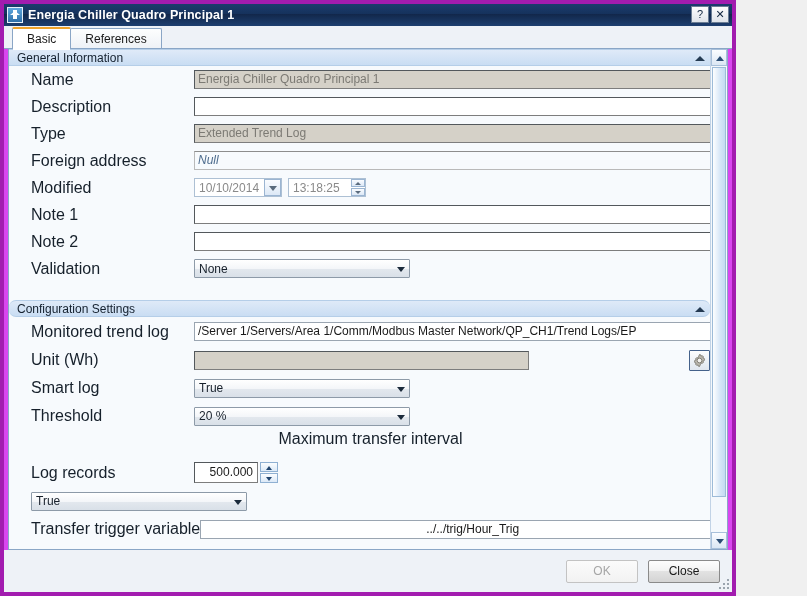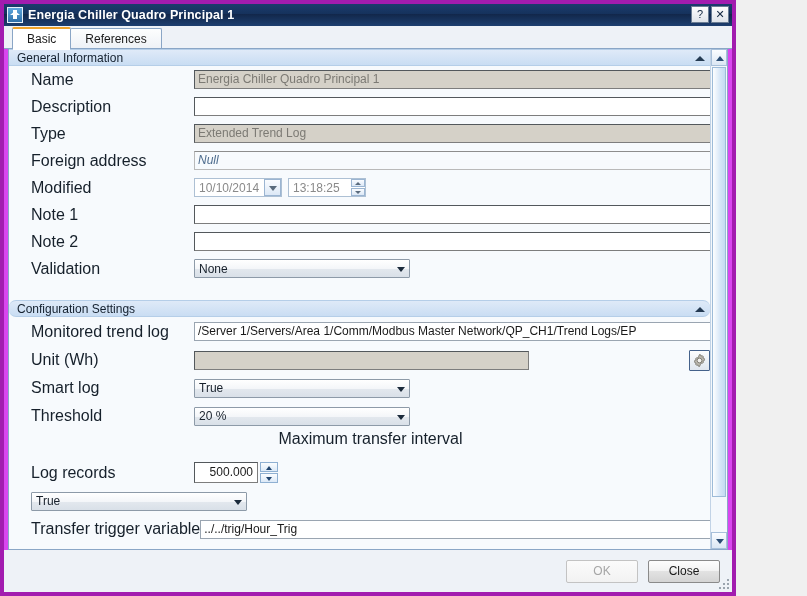--- a/index.html
+++ b/index.html
@@ -526,21 +526,21 @@
           <div class="combo">
             <span class="cv">True</span>
             <span class="carrow"></span>
           </div>
         </div>
       </div>
 
       <div class="row" style="height:28px;">
         <div class="rlabel">Transfer trigger variable</div>
         <div class="ctl" style="width:637px;justify-content:space-between;">
-          <div class="txt" style="width:545px;border:1px solid #9aa5b1;">../../trig/Hour_Trig</div>
+          <div class="txt" style="width:545px;border:1px solid #9aa5b1;text-align:center;">../../trig/Hour_Trig</div>
           <div style="display:flex;align-items:center;gap:4px;">
             <div class="iconbtn plain">
               <span class="dots">...</span>
             </div>
             <div class="iconbtn">
               <svg class="gear" viewBox="0 0 16 16">
                 <path fill="#b8b5ab" stroke="#6e6b62" stroke-width="0.8" d="M8 1.6l1.1.25.6 1.3 1.4-.25.95.95-.25 1.4 1.3.6.25 1.1-.25 1.1-1.3.6.25 1.4-.95.95-1.4-.25-.6 1.3L8 14.4l-1.1-.25-.6-1.3-1.4.25-.95-.95.25-1.4-1.3-.6L2.65 9.05 2.9 7.95l1.3-.6-.25-1.4.95-.95 1.4.25.6-1.3z"></path>
                 <circle cx="8" cy="8" r="2.5" fill="#f3f2ee" stroke="#6e6b62" stroke-width="0.8"></circle>
               </svg>
             </div>

